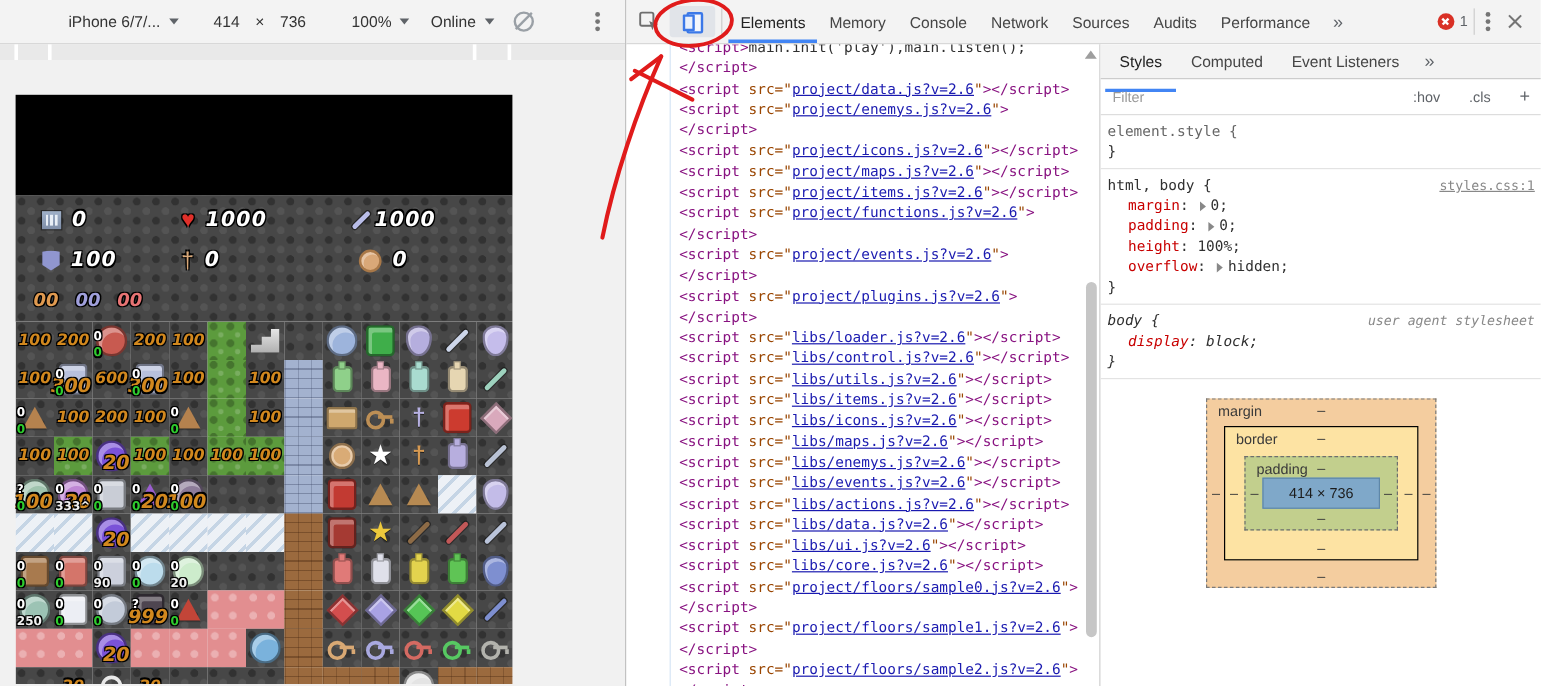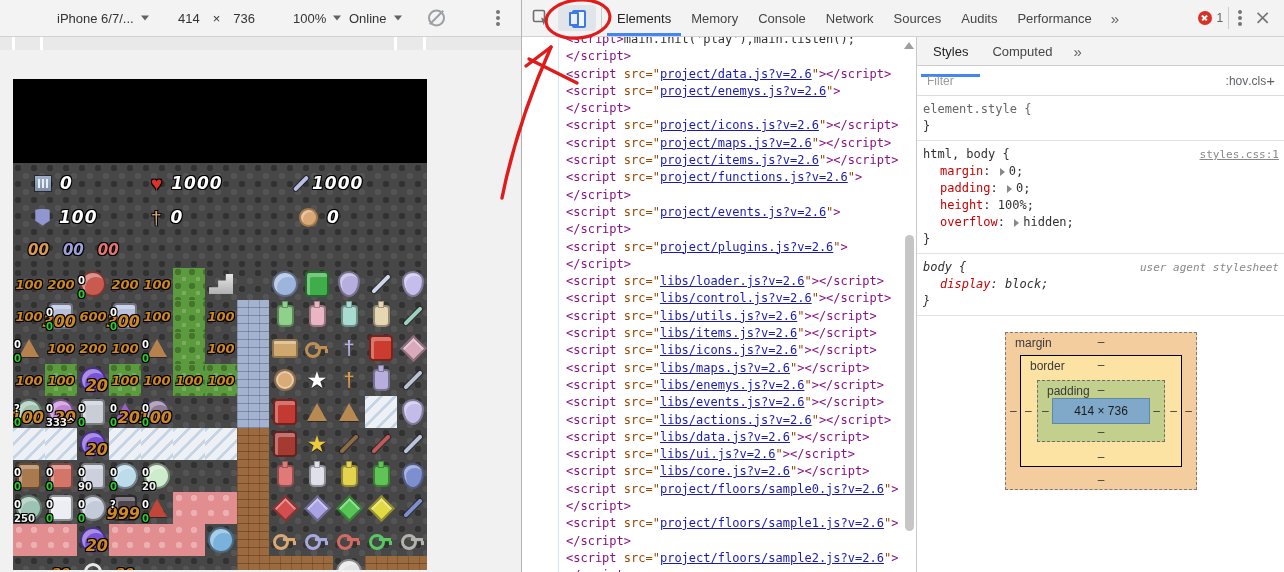--- a/index.html
+++ b/index.html
@@ -6,21 +6,21 @@
   .screen{position:relative;width:1284px;height:572px;overflow:hidden;background:#fff;
     font-family:"Liberation Sans",sans-serif;-webkit-font-smoothing:antialiased;
     --outline:-1px -1px 0 #000,1px -1px 0 #000,-1px 1px 0 #000,1px 1px 0 #000}
   
   .left{position:absolute;left:0;top:0;width:521px;height:572px;background:#f1f1f1}
   .devbar{position:relative;height:36px;background:#f3f3f3;border-bottom:1px solid #d2d2d2}
   .devbar .it{position:absolute;top:50%;transform:translateY(-50%);font-size:13px;color:#333;display:flex;align-items:center;white-space:nowrap}
   .tri-d{width:0;height:0;border-left:4px solid transparent;border-right:4px solid transparent;border-top:5px solid #5f6368;display:inline-block;margin-left:7px}
   .db-device{left:57px}
   .db-dims{left:178px;color:#969696;gap:13px}
-  .db-zoom{left:293px}.db-net{left:349px}
+  .db-zoom{left:293px}.db-net{left:359px}
   .rot{width:13px;height:13px;border:2px solid #9aa0a6;border-radius:50%;position:relative}
   .rot::after{content:"";position:absolute;left:-3px;top:4.5px;width:19px;height:2px;background:#9aa0a6;transform:rotate(-45deg)}
   .kebab{width:4px;height:4px;background:#757575;border-radius:50%;box-shadow:0 6px 0 #757575,0 -6px 0 #757575}
   .db-rotate{left:428px}.db-kebab{left:496px}
   .pagearea{position:absolute;top:37px;left:0;right:0;bottom:0;background:#f1f1f1}
   .rulerstrip{height:13px;background:#e9e9e9;position:relative}
   .rulerstrip i{position:absolute;top:0;bottom:0;width:3px;background:#fff}
   
   .game{position:absolute;left:13px;top:42px;width:414px}
   .blackbar{height:84px;background:#000}
@@ -94,21 +94,21 @@
   .lnk{color:var(--code-link);text-decoration:underline}
   .sb-up{position:absolute;right:2px;top:5px;width:0;height:0;border-left:5px solid transparent;border-right:5px solid transparent;border-bottom:7px solid #9e9e9e}
   .sb-thumb{position:absolute;right:2px;top:198px;width:9px;height:296px;background:#c6c6c6;border-radius:5px}
   
   .styles{flex:1;border-left:1px solid #c9c9c9;background:#fff;overflow:hidden}
   .s-tabs{height:28px;background:#f3f3f3;border-bottom:1px solid #ccc;display:flex;align-items:center;padding-left:4px}
   .stab{padding:12px 12px;font-size:13px;color:#454545;height:27px;line-height:27px}
   .stab.active{color:#222;box-shadow:inset 0 -3px 0 var(--accent)}
   .s-filter{height:29px;border-bottom:1px solid #ddd;display:flex;align-items:center;padding:0 10px;font-size:12px}
   .s-filter .ph{color:#9a9a9a}
-  .s-filter .right{margin-left:auto;display:flex;align-items:center;gap:0;color:#5f6368}
+  .s-filter .right{margin-left:auto;display:flex;align-items:center;gap:24px;color:#5f6368}
   .s-filter .plus{font-size:15px;color:#5f6368}
   .s-sec{font:12px/17px "DejaVu Sans Mono",monospace;color:#303030;padding:5px 6px;border-bottom:1px solid #e3e3e3;position:relative}
   .s-line{white-space:nowrap}
   .s-prop{padding-left:17px}
   .pname{color:var(--css-prop)}
   .uarr{display:inline-block;width:0;height:0;border-top:4px solid transparent;border-bottom:4px solid transparent;border-left:5px solid #888;margin:0 4px 0 2px;vertical-align:middle}
   .swatch{display:inline-block;width:9px;height:9px;background:#000;border:1px solid #bbb;margin:0 3px -1px 1px}
   .source{float:right;color:#888;font-size:11px;text-decoration:underline}
   .ua{font-style:italic}
   .ua .source{text-decoration:none}
@@ -685,20 +685,21 @@
             <div class="cl"><span class="t">&lt;/script&gt;</span></div>
           </div>
         <div class="sb-up"></div>
         <div class="sb-thumb"></div>
       </div>
       <div class="styles">
         <div class="s-tabs">
           <span id="s-tabs-host" style="display:flex">
               <span class="stab active">Styles</span>
               <span class="stab">Computed</span>
+              <span class="stab">Event Listeners</span>
             </span>
           <span class="more">»</span>
         </div>
         <div class="s-filter">
           <span class="ph">Filter</span>
           <span class="right">
             <span>:hov</span>
             <span>.cls</span>
             <span class="plus">+</span>
           </span>

